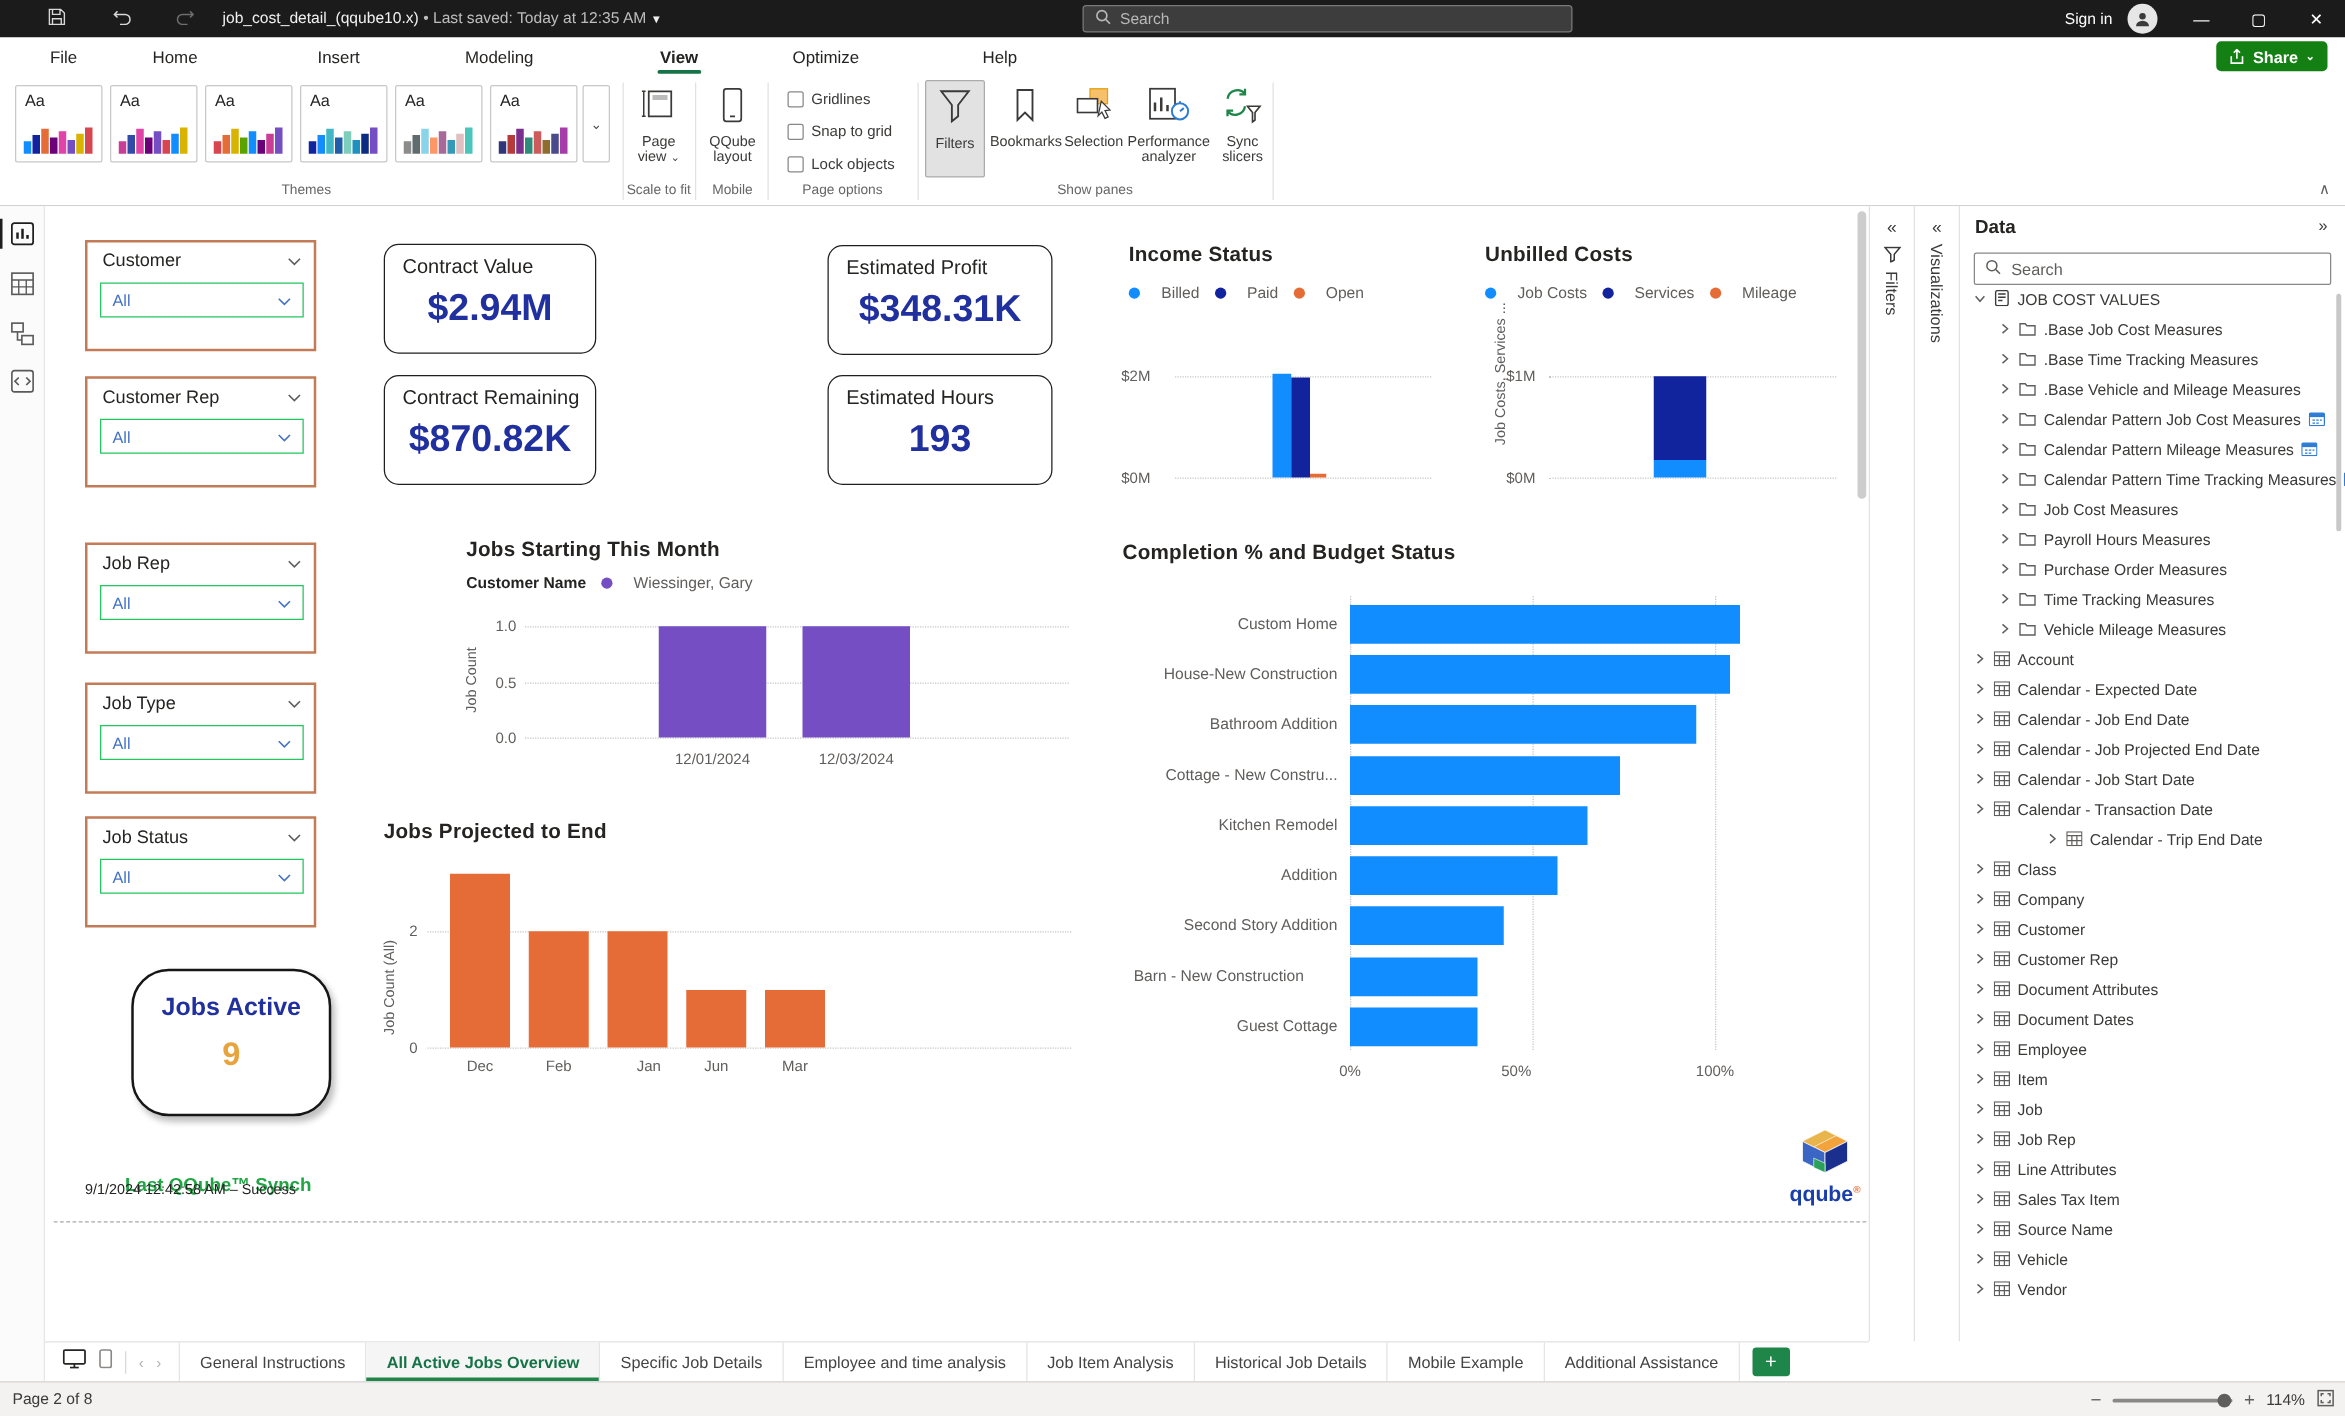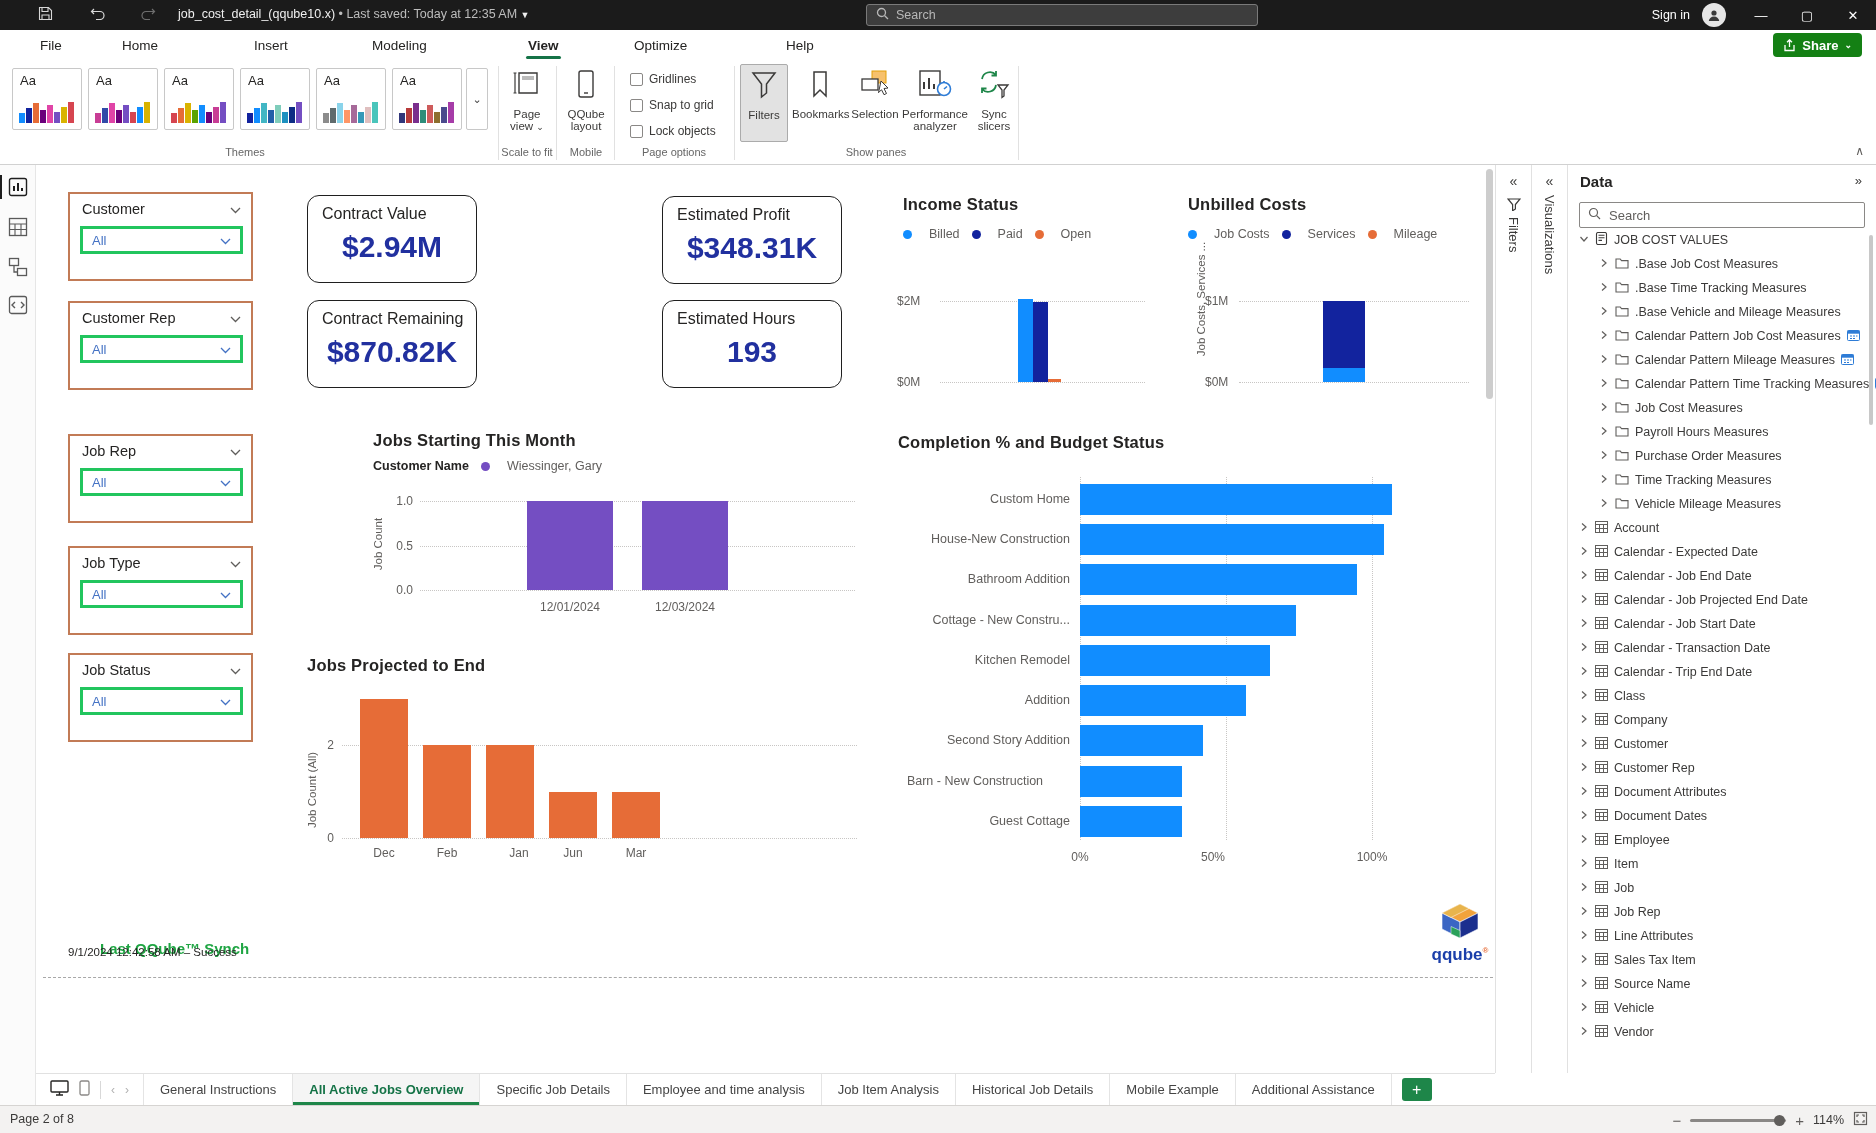--- a/index.html
+++ b/index.html
@@ -57,21 +57,21 @@
   .grid-v { position:absolute; border-left:1px dotted #c8c6c4; }
   .legend { position:absolute; display:flex; align-items:center; gap:12px; font-size:12.5px; color:#605e5c; white-space:nowrap; }
   .legend .li { display:flex; align-items:center; gap:17px; }
   .legend .dot { width:9px; height:9px; border-radius:50%; display:inline-block; }
   .rot-label { position:absolute; font-size:11.5px; color:#605e5c; transform:rotate(-90deg); transform-origin:center; text-align:center; white-space:nowrap; }
   .bar { position:absolute; }
 
   
   .slicer { position:absolute; left:68px; width:185px; height:89px; border:2px solid #c27b56; background:#fff; }
   .slicer-head { position:absolute; left:12px; right:10px; top:7px; display:flex; justify-content:space-between; align-items:center; font-size:14.5px; color:#252423; }
-  .slicer-dd { position:absolute; left:10px; top:32px; width:163px; height:28px; border:3px solid #22c55e; display:flex; justify-content:space-between; align-items:center; padding:0 9px; font-size:13px; color:#4472c4; }
+  .slicer-dd { position:absolute; left:10px; top:32px; width:163px; height:28px; border:1px solid #22c55e; display:flex; justify-content:space-between; align-items:center; padding:0 9px; font-size:13px; color:#4472c4; }
 
   
   .kpi { position:absolute; background:#fff; border:1.6px solid #1f1f1f; border-radius:12px; }
   .kpi .t { position:absolute; left:14px; top:9px; font-size:16px; color:#252423; white-space:nowrap; }
   .kpi .v { position:absolute; left:0; right:0; top:34px; text-align:center; font-size:30px; font-weight:700; color:#21309f; }
 
   
   .jobs-active { position:absolute; left:105px; top:775px; width:160px; height:118px; background:#fff; border:2px solid #161616; border-radius:30px; box-shadow:3px 4px 5px rgba(0,0,0,.25); text-align:center; }
   .jobs-active .t { margin-top:18px; font-size:20px; font-weight:600; color:#21309f; }
   .jobs-active .v { margin-top:10px; font-size:26px; font-weight:700; color:#e8a33d; }
@@ -603,20 +603,24 @@
         <div class="bar" style="left:200px;top:260.15px;width:166.44px;height:31px;background:#118DFF"></div>
         <div class="axis-txt" style="left:0;top:308.44999999999993px;width:190px;text-align:right;font-size:12.5px">Second Story Addition</div>
         <div class="bar" style="left:200px;top:300.44999999999993px;width:122.64px;height:31px;background:#118DFF"></div>
         <div class="axis-txt" style="left:0;top:348.74999999999994px;width:190px;text-align:center;font-size:12.5px">Barn - New Construction</div>
         <div class="bar" style="left:200px;top:340.74999999999994px;width:102.2px;height:31px;background:#118DFF"></div>
         <div class="axis-txt" style="left:0;top:389.04999999999995px;width:190px;text-align:right;font-size:12.5px">Guest Cottage</div>
         <div class="bar" style="left:200px;top:381.04999999999995px;width:102.2px;height:31px;background:#118DFF"></div>
       </div>
   </div>
 
+  <div class="jobs-active">
+    <div class="t">Jobs Active</div>
+    <div class="v">9</div>
+  </div>
 
   <div class="synch-t">Last QQube™ Synch</div>
   <div class="synch-d">9/1/2024 12:42:58 AM – Success</div>
 
   <div class="qlogo">
     <svg width="42" height="38" viewBox="0 0 42 38">
       <polygon points="21,2 39,11 21,20 3,11" fill="#F2A33C" stroke="#fff" stroke-width="0.6"></polygon>
       <polygon points="3,11 21,20 21,36 3,27" fill="#3B66C4" stroke="#fff" stroke-width="0.6"></polygon>
       <polygon points="39,11 21,20 21,36 39,27" fill="#1B2F8E" stroke="#fff" stroke-width="0.6"></polygon>
       <polygon points="21,2 30,6.5 12,15.5 3,11" fill="#E8B44C" stroke="#fff" stroke-width="0.5"></polygon>
@@ -827,21 +831,21 @@
         <div class="dp-row" style="padding-left: 11px;">
           <span><svg width="10" height="10" viewBox="0 0 10 10">
               <path d="M3 1.5 L7 5 L3 8.5" fill="none" stroke="#605e5c" stroke-width="1.2"></path>
             </svg></span>
           <span><svg width="13" height="12" viewBox="0 0 13 12">
               <rect x="0.5" y="0.5" width="12" height="11" fill="none" stroke="#605e5c"></rect>
               <path d="M0.5 3.5 H12.5 M4.5 3.5 V11.5 M8.5 3.5 V11.5 M0.5 7.5 H12.5" stroke="#605e5c" fill="none"></path>
             </svg></span>
           <span>Calendar - Transaction Date</span>
         </div>
-        <div class="dp-row" style="padding-left: 11px;">
+        <div class="dp-row" style="padding-left: 11px; justify-content: center;">
           <span><svg width="10" height="10" viewBox="0 0 10 10">
               <path d="M3 1.5 L7 5 L3 8.5" fill="none" stroke="#605e5c" stroke-width="1.2"></path>
             </svg></span>
           <span><svg width="13" height="12" viewBox="0 0 13 12">
               <rect x="0.5" y="0.5" width="12" height="11" fill="none" stroke="#605e5c"></rect>
               <path d="M0.5 3.5 H12.5 M4.5 3.5 V11.5 M8.5 3.5 V11.5 M0.5 7.5 H12.5" stroke="#605e5c" fill="none"></path>
             </svg></span>
           <span>Calendar - Trip End Date</span>
         </div>
         <div class="dp-row" style="padding-left: 11px;">

